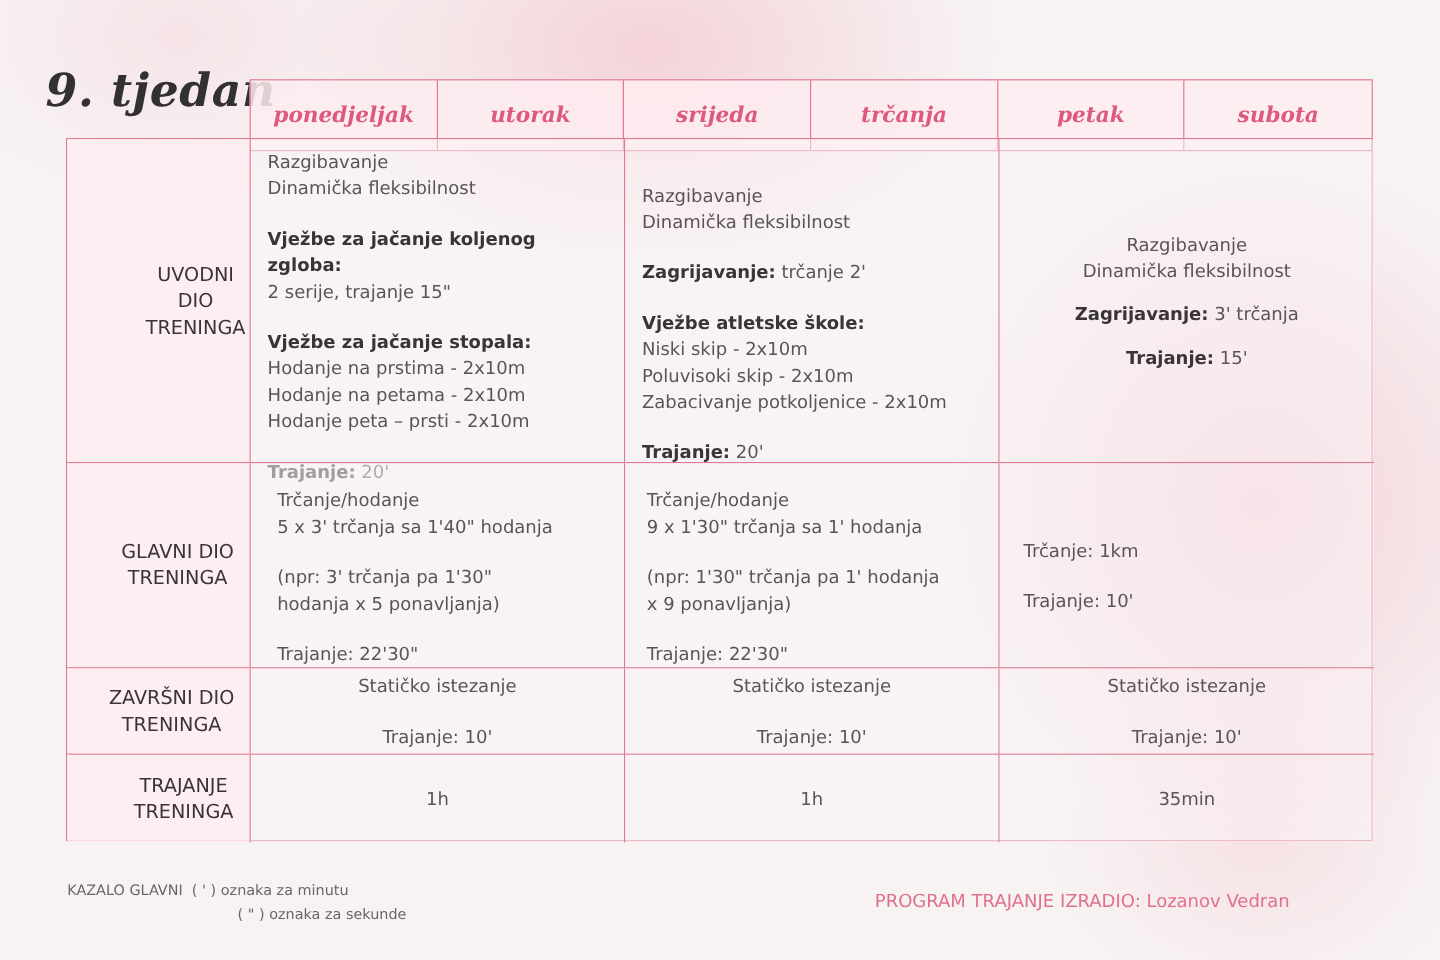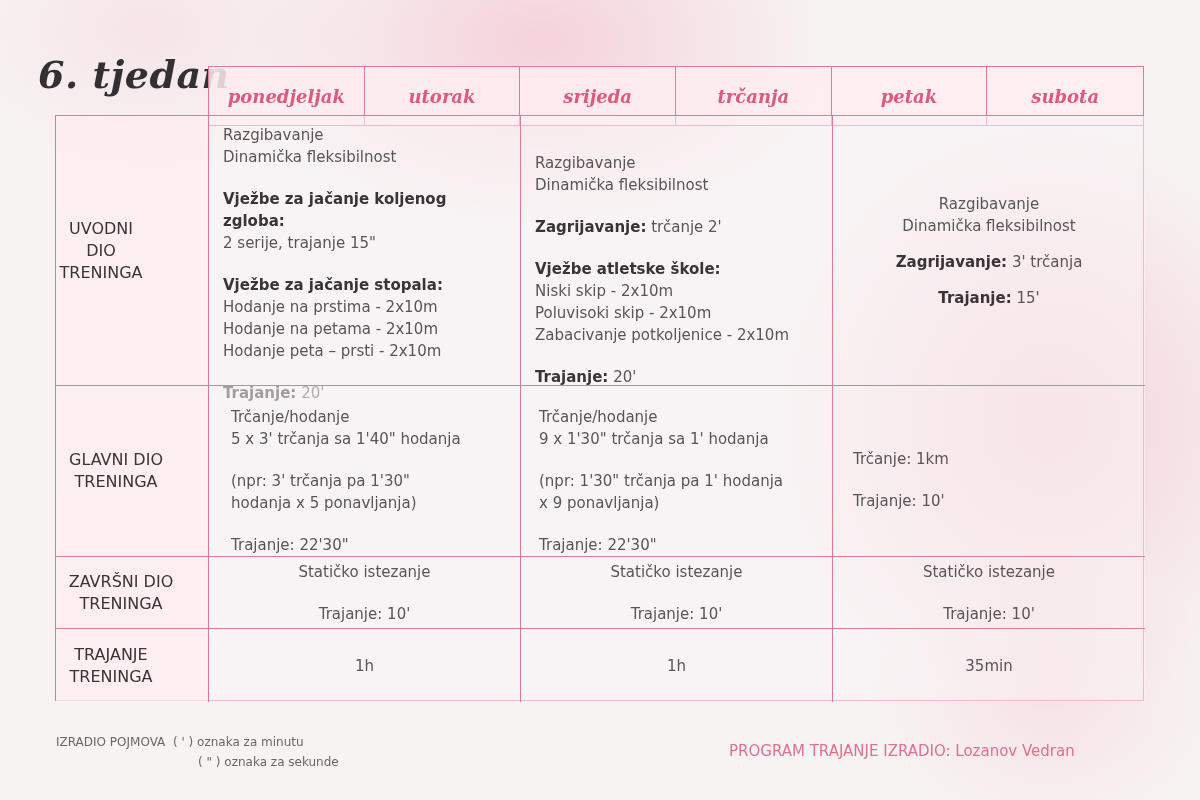--- a/index.html
+++ b/index.html
@@ -40,21 +40,21 @@
     border: 1px solid #e07a94; box-sizing: border-box;
     display: grid;
     grid-template-columns: 153px 312px 312px 312px;
     grid-template-rows: 270px 171px 72px 73px;
   }
   .cell { border-right: 1px solid #e07a94; border-bottom: 1px solid #e07a94; box-sizing: border-box; }
   .cell.lastcol { border-right: none; }
   .cell.lastrow { border-bottom: none; }
   .rowhead {
     background: rgba(253,236,240,0.85);
-    display: flex; align-items: center; justify-content: flex-start; text-align: center;
+    display: flex; align-items: center; justify-content: flex-end; text-align: center;
     font-size: 16px; line-height: 22px; color: #3a3436; text-transform: uppercase;
   }
   .content { background: rgba(250,242,244,0.55); font-size: 15px; line-height: 22px; color: #5a5456; }
   .content .p { margin: 0; }
   .content .gap { margin-top: 20px; }
   .b { font-weight: bold; color: #3a3436; }
   .c-left { padding: 8px 14px; }
   .c-center { text-align: center; display: flex; flex-direction: column; justify-content: center; }
   .legend {
     position: absolute; left: 56px; top: 732px; font-size: 12px; line-height: 20px; color: #6b6567;
@@ -62,21 +62,21 @@
   .legend .row2 { padding-left: 142px; }
   .credit {
     position: absolute; left: 729px; top: 742px; font-size: 15px; color: #e0708c;
   }
 </style>
 </head>
 <body>
 
 <div class="bg-wash"></div>
 
-<div class="week-title">6. tjedan</div>
+<div class="week-title">9. tjedan</div>
 
 <div class="day-header">
   <div class="day-cell">ponedjeljak</div>
   <div class="day-cell">utorak</div>
   <div class="day-cell">srijeda</div>
   <div class="day-cell">trčanja</div>
   <div class="day-cell">petak</div>
   <div class="day-cell">subota</div>
 </div>
 
@@ -159,17 +159,17 @@
   </div>
   <div class="cell content c-center lastrow">
     <p class="p">1h</p>
   </div>
   <div class="cell content c-center lastrow lastcol">
     <p class="p">35min</p>
   </div>
 </div>
 
 <div class="legend">
-  <div><span>IZRADIO POJMOVA</span>&nbsp;&nbsp;<span>( ' ) oznaka za minutu</span></div>
+  <div><span>KAZALO GLAVNI</span>&nbsp;&nbsp;<span>( ' ) oznaka za minutu</span></div>
   <div class="row2"><span>( " ) oznaka za sekunde</span></div>
 </div>
 
 <div class="credit">PROGRAM TRAJANJE IZRADIO: Lozanov Vedran</div>
 
 </body></html>

